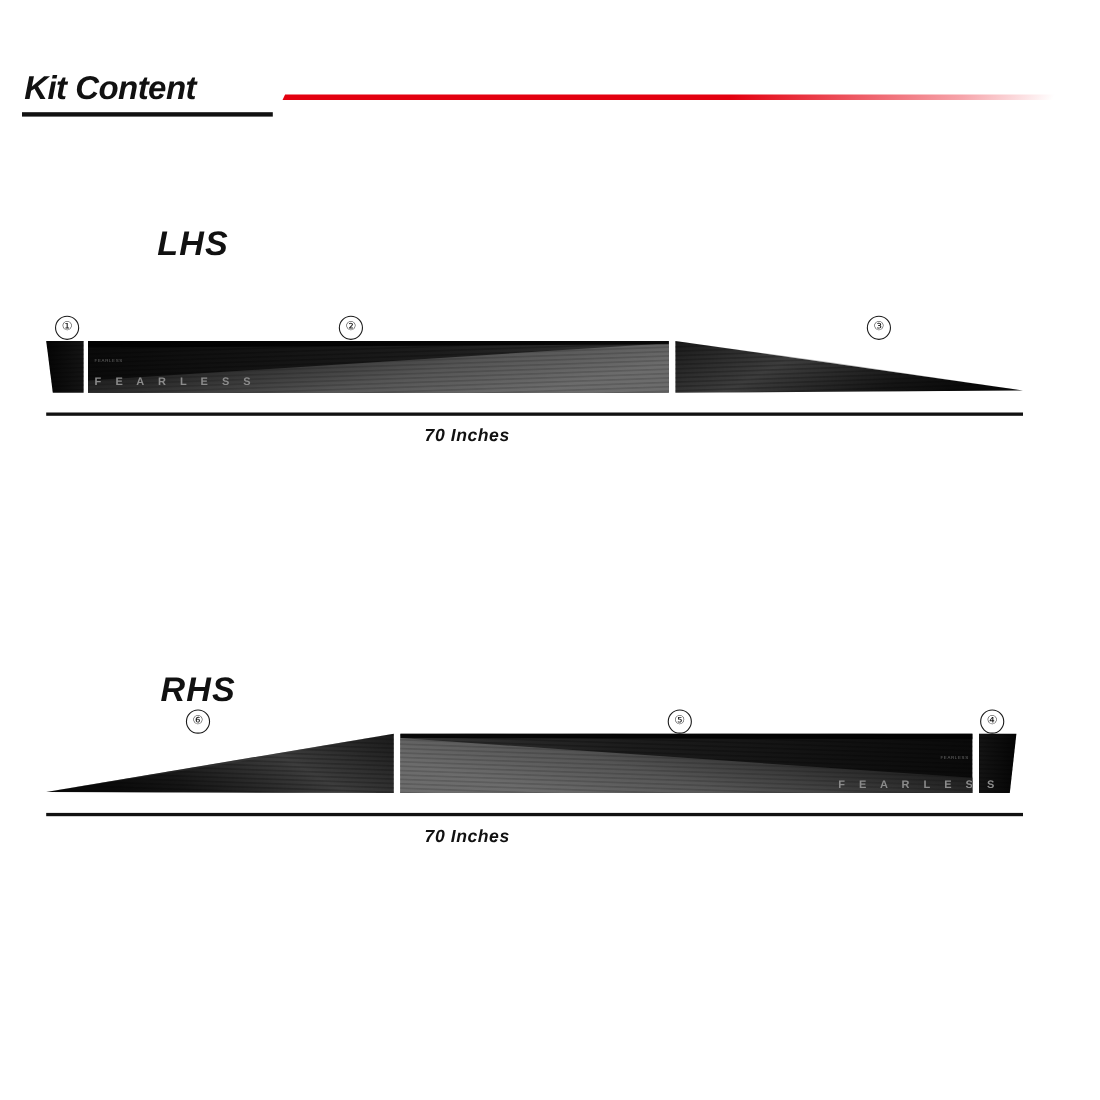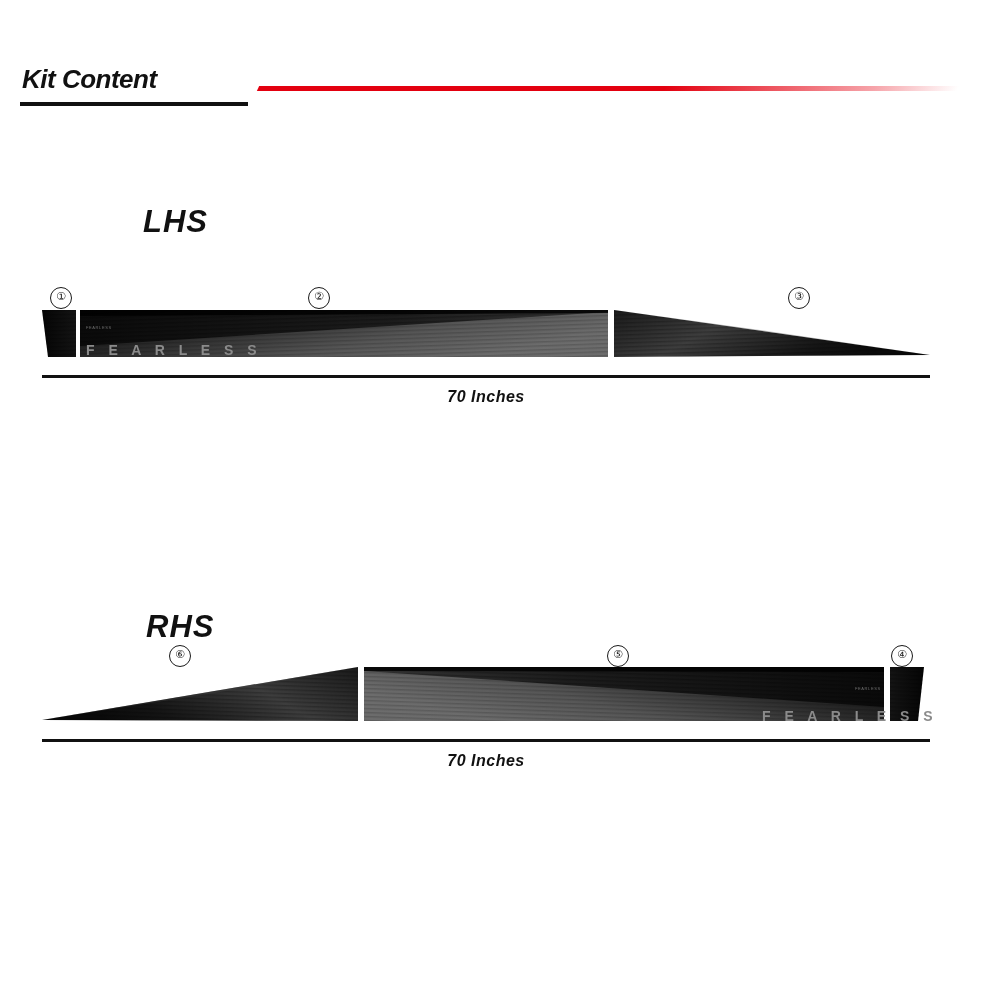--- a/index.html
+++ b/index.html
@@ -20,21 +20,21 @@
     position: absolute;
     left: 0;
     top: 28px;
     width: 1000px;
     height: 60px;
   }
   .header-title {
     position: absolute;
     left: 22px;
     top: 38px;
-    font-size: 26px;
+    font-size: 30px;
     font-weight: bold;
     font-style: italic;
     letter-spacing: -0.5px;
     color: #111111;
     line-height: 1;
   }
   .header-underline {
     position: absolute;
     left: 20px;
     top: 74px;
@@ -87,34 +87,34 @@
     height: 3px;
     background: #111111;
   }
   .dim-text {
     position: absolute;
     font-size: 16px;
     font-weight: bold;
     font-style: italic;
     letter-spacing: 0.5px;
     color: #111111;
-    text-align: center;
+    text-align: left;
     width: 200px;
   }
 
   
   .stage {
     position: absolute;
     left: 0;
   }
   .stage svg { display: block; }
 
   .fearless-text {
     position: absolute;
-    font-size: 14px;
+    font-size: 10px;
     letter-spacing: 5px;
     font-weight: bold;
     color: #8b8b8b;
     font-family: "Liberation Sans", sans-serif;
     white-space: nowrap;
   }
   .tiny-text {
     position: absolute;
     font-size: 4px;
     letter-spacing: 0.6px;

